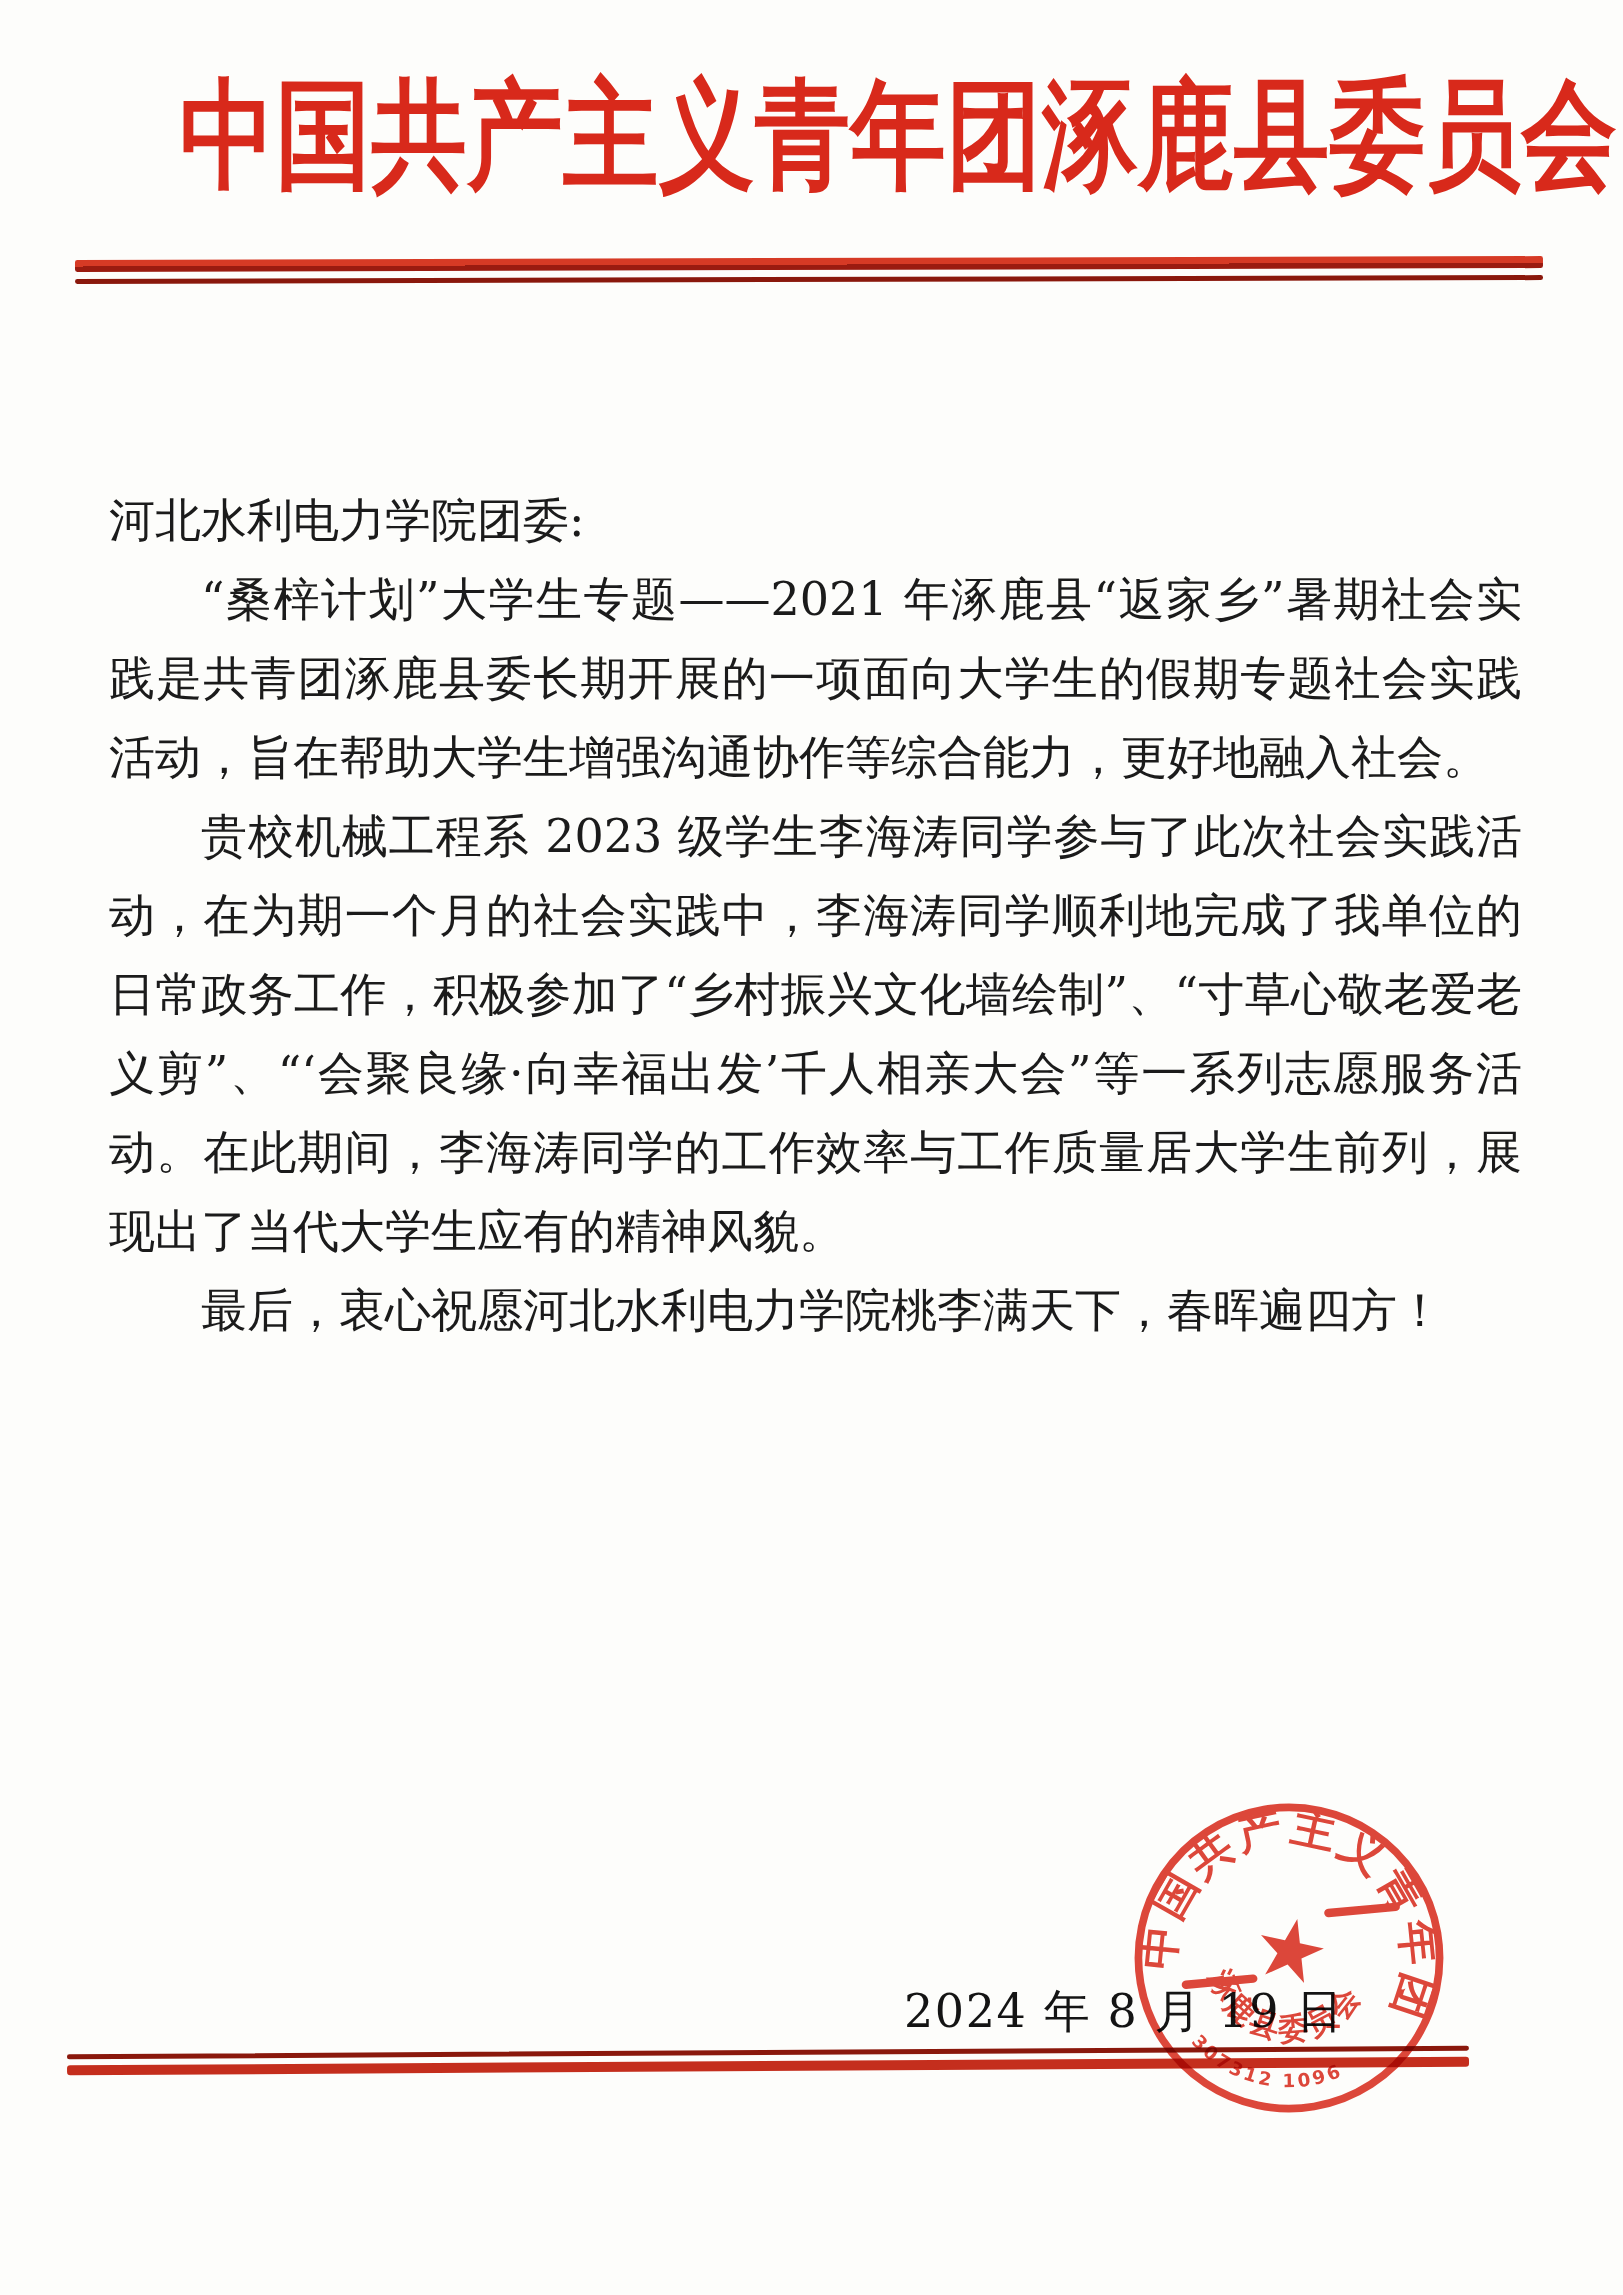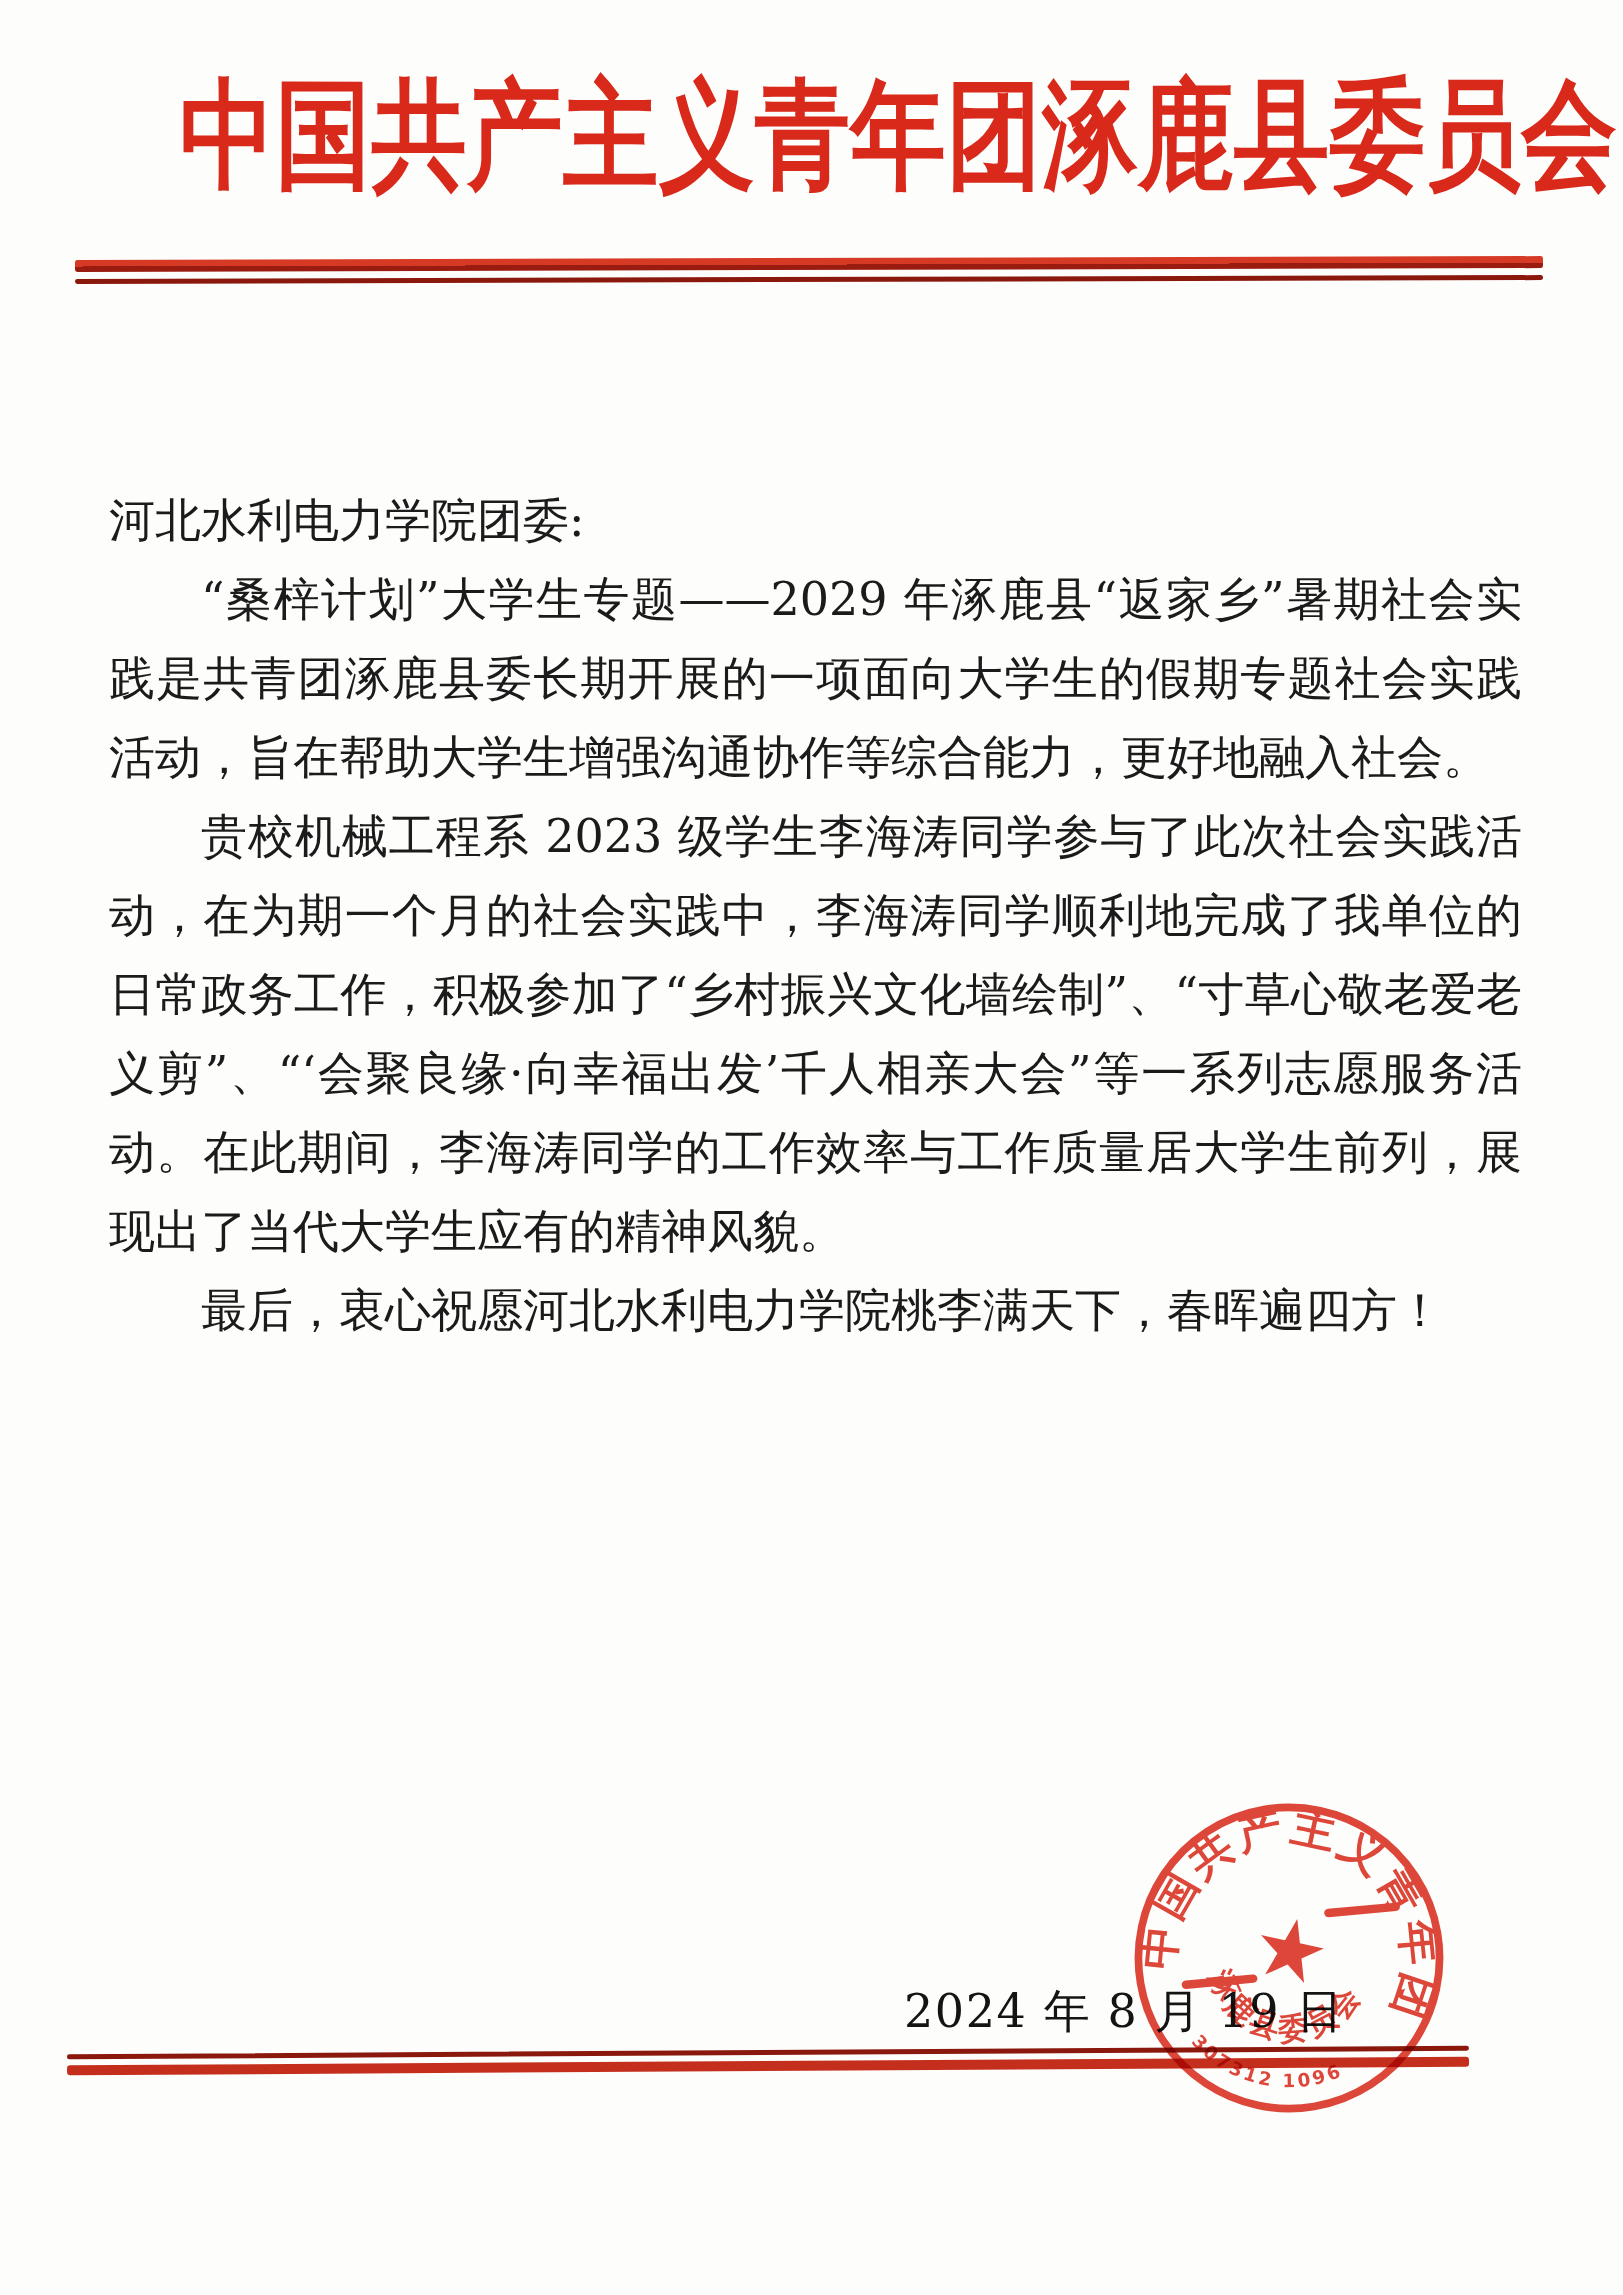--- a/index.html
+++ b/index.html
@@ -98,21 +98,21 @@
   </div>
 
   <div class="rule-top">
     <div class="a"></div>
     <div class="b"></div>
   </div>
 
 
   <div class="body-text">
     <p class="salutation">河北水利电力学院团委:</p>
-    <p class="para">“桑梓计划”大学生专题——2029 年涿鹿县“返家乡”暑期社会实践是共青团涿鹿县委长期开展的一项面向大学生的假期专题社会实践活动，旨在帮助大学生增强沟通协作等综合能力，更好地融入社会。</p>
+    <p class="para">“桑梓计划”大学生专题——2021 年涿鹿县“返家乡”暑期社会实践是共青团涿鹿县委长期开展的一项面向大学生的假期专题社会实践活动，旨在帮助大学生增强沟通协作等综合能力，更好地融入社会。</p>
     <p class="para">贵校机械工程系 2023 级学生李海涛同学参与了此次社会实践活动，在为期一个月的社会实践中，李海涛同学顺利地完成了我单位的日常政务工作，积极参加了“乡村振兴文化墙绘制”、“寸草心敬老爱老义剪”、“‘会聚良缘·向幸福出发’千人相亲大会”等一系列志愿服务活动。在此期间，李海涛同学的工作效率与工作质量居大学生前列，展现出了当代大学生应有的精神风貌。</p>
     <p class="para">最后，衷心祝愿河北水利电力学院桃李满天下，春晖遍四方！</p>
   </div>
 
 
   <div class="date">2024 年 8 月 19 日</div>
 
   <div class="rule-bottom">
     <div class="a"></div>
     <div class="b"></div>

